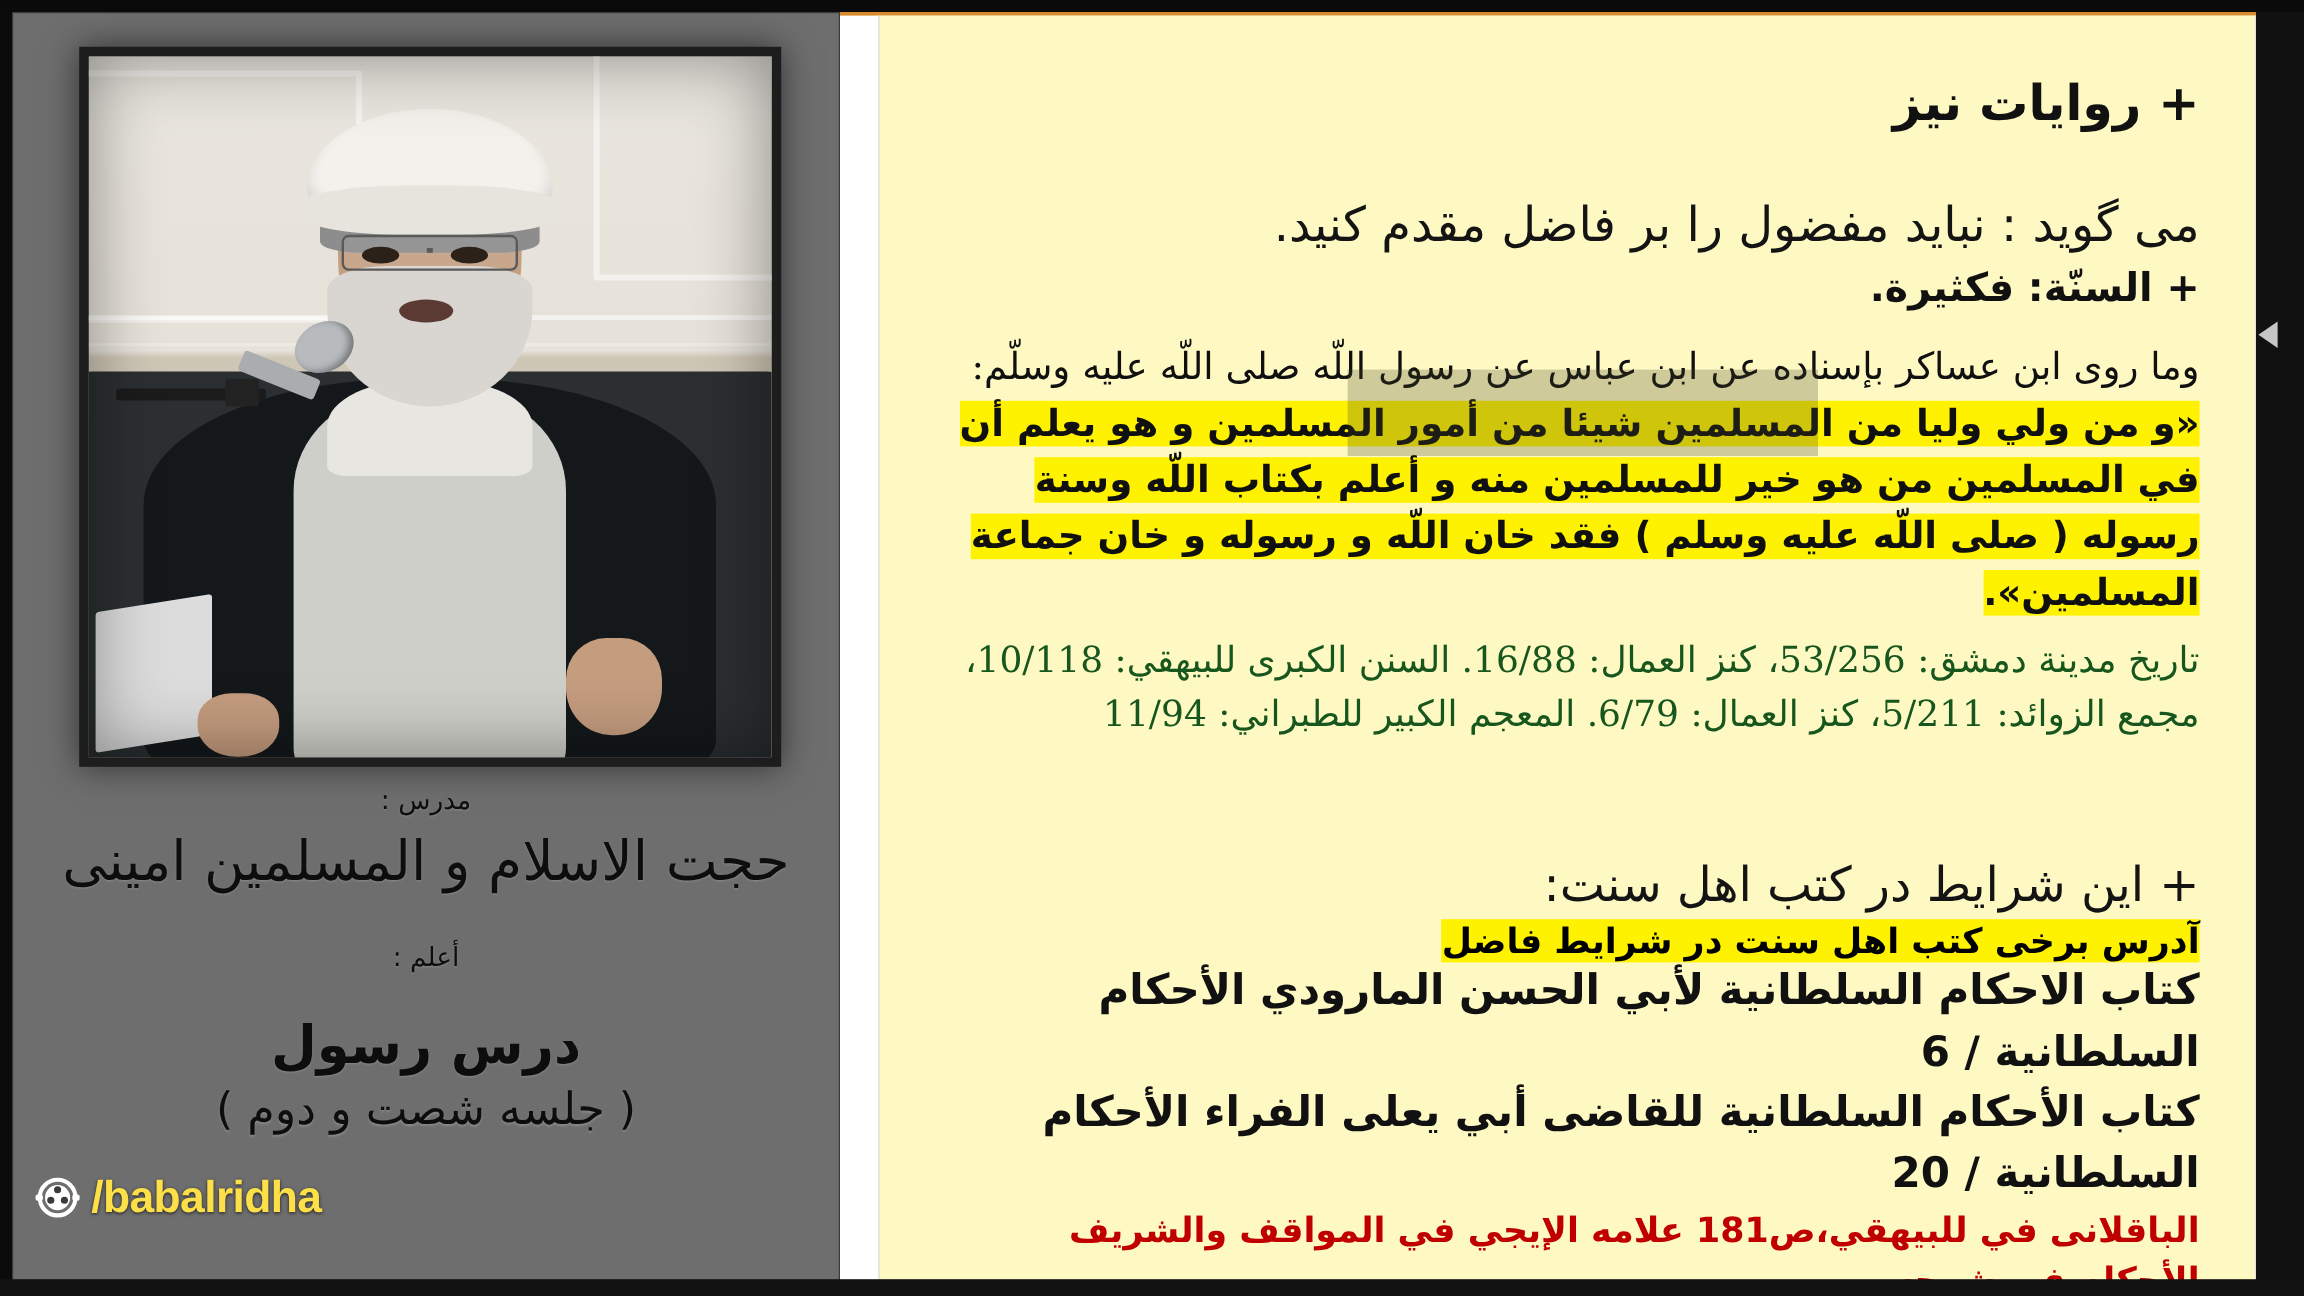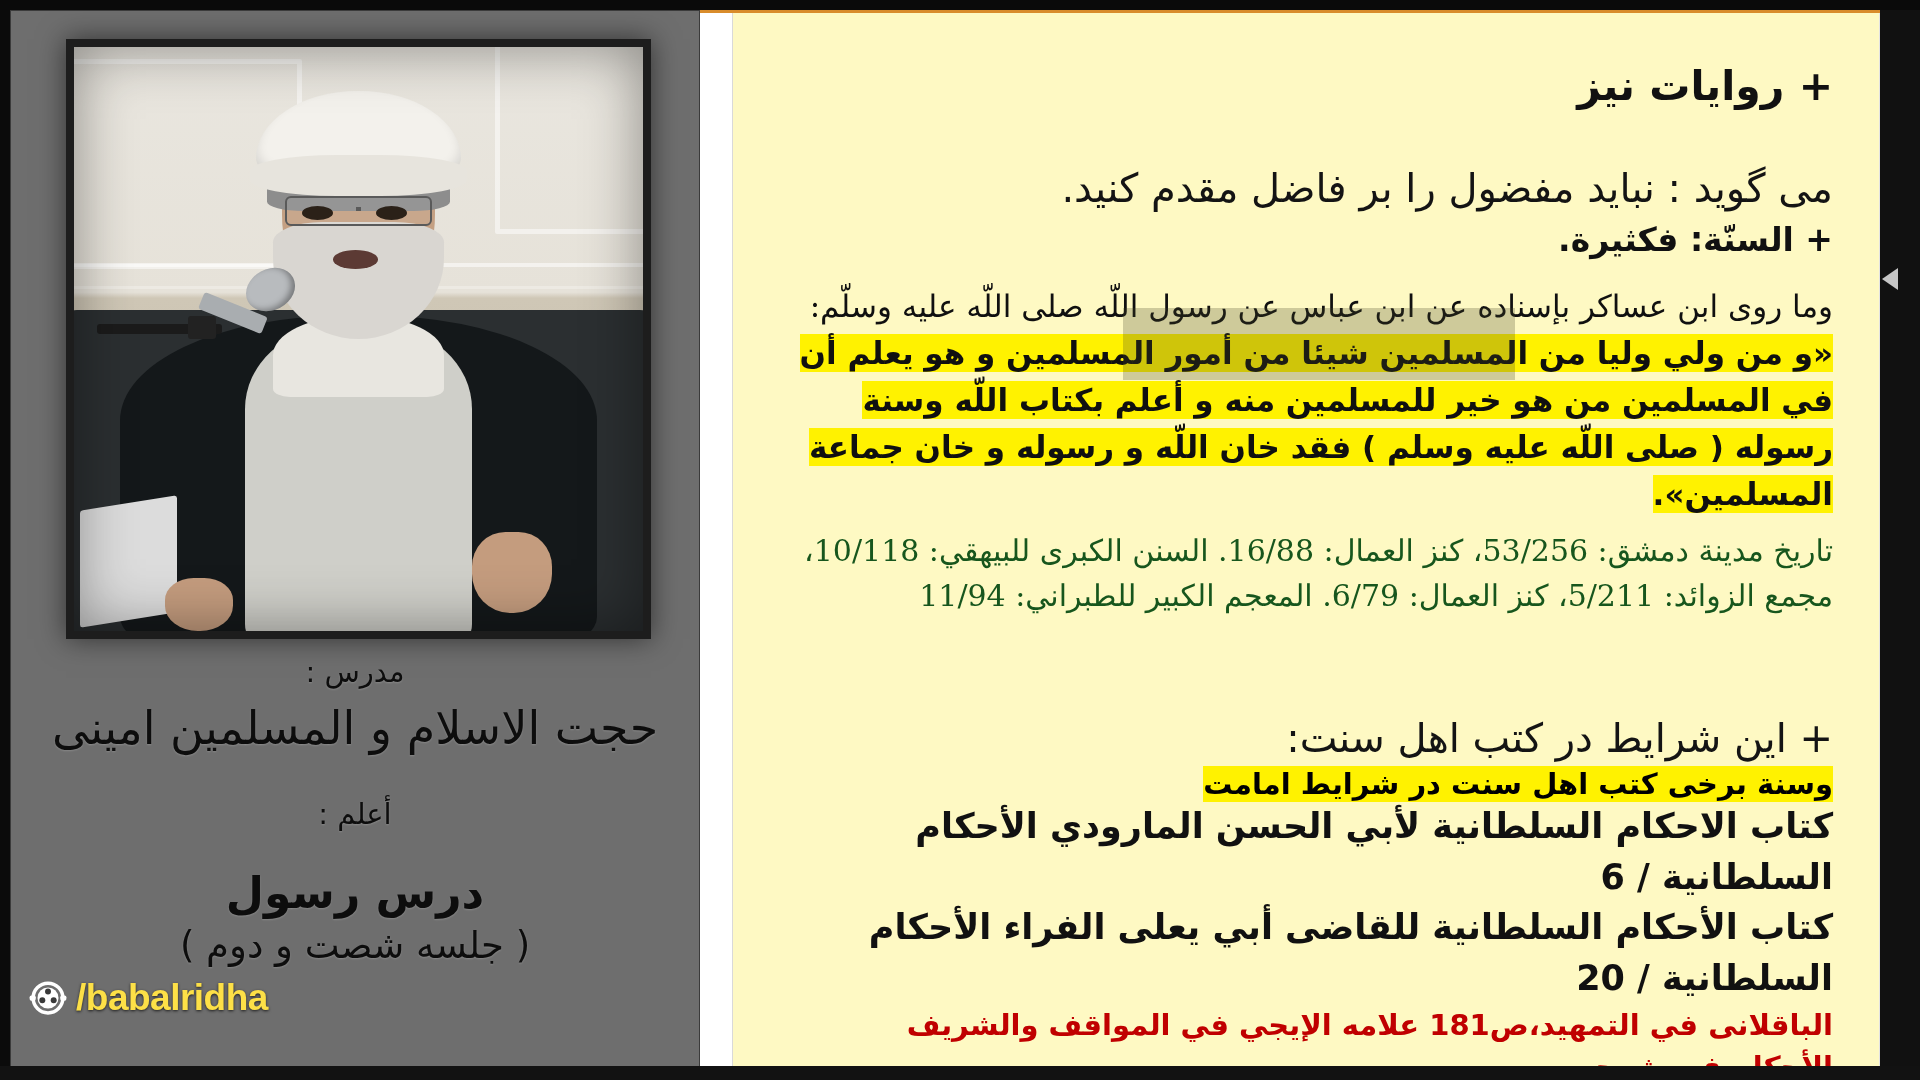--- a/index.html
+++ b/index.html
@@ -357,21 +357,21 @@
   .slide-text {
     position: absolute;
     left: 0; right: 0;
     top: 640px;
     text-align: center;
     direction: rtl;
     color: #0d0d0d;
     font-family: "DejaVu Sans", sans-serif;
     text-shadow: 0 1px 2px rgba(255,255,255,0.18);
   }
-  .lbl-small { font-size: 29px; line-height: 1.5; margin-bottom: 2px; }
+  .lbl-small { font-size: 22px; line-height: 1.5; margin-bottom: 2px; }
   .name-big  { font-size: 46px; font-weight: 400; line-height: 1.35; }
   .subj-big  { font-size: 44px; font-weight: 700; line-height: 1.3; }
   .session   { font-size: 37px; line-height: 1.35; }
   .gap-a { height: 34px; }
   .gap-b { height: 26px; }
 
   
   .watermark {
     position: absolute;
     left: 16px;
@@ -479,27 +479,27 @@
       <div class="spacer-sm"></div>
 
       <div class="cite">تاريخ مدينة دمشق: 53/256،   كنز العمال: 16/88.    السنن الكبرى للبيهقي: 10/118،</div>
       <div class="cite">مجمع الزوائد: 5/211،    كنز العمال: 6/79.          المعجم الكبير للطبراني: 11/94</div>
 
       <div class="spacer-lg"></div>
 
       <div class="doc-fa">+ اين شرايط در كتب اهل سنت:</div>
 
       <div>
-        <span class="hl" style="font-size:29px;">وسنة برخى كتب اهل سنت در شرايط امامت</span>
+        <span class="hl" style="font-size:29px;">آدرس برخى كتب اهل سنت در شرايط فاضل</span>
       </div>
 
       <div class="sunni-line">كتاب الاحكام السلطانية لأبي الحسن المارودي  الأحكام السلطانية / 6</div>
       <div class="sunni-line">كتاب الأحكام السلطانية للقاضى أبي يعلى الفراء  الأحكام السلطانية / 20</div>
 
-      <div class="red-line">الباقلانى في التمهيد،ص181          علامه الإيجي في المواقف والشريف</div>
+      <div class="red-line">الباقلانى في للبيهقي،ص181          علامه الإيجي في المواقف والشريف</div>
       <div class="red-line">الأحكام في شرحه</div>
 
     </div>
 
     <div class="selection-tint"></div>
   </div>
 
   <div class="scroll-marker"></div>
 
   <div class="outer-right-rail"></div>

